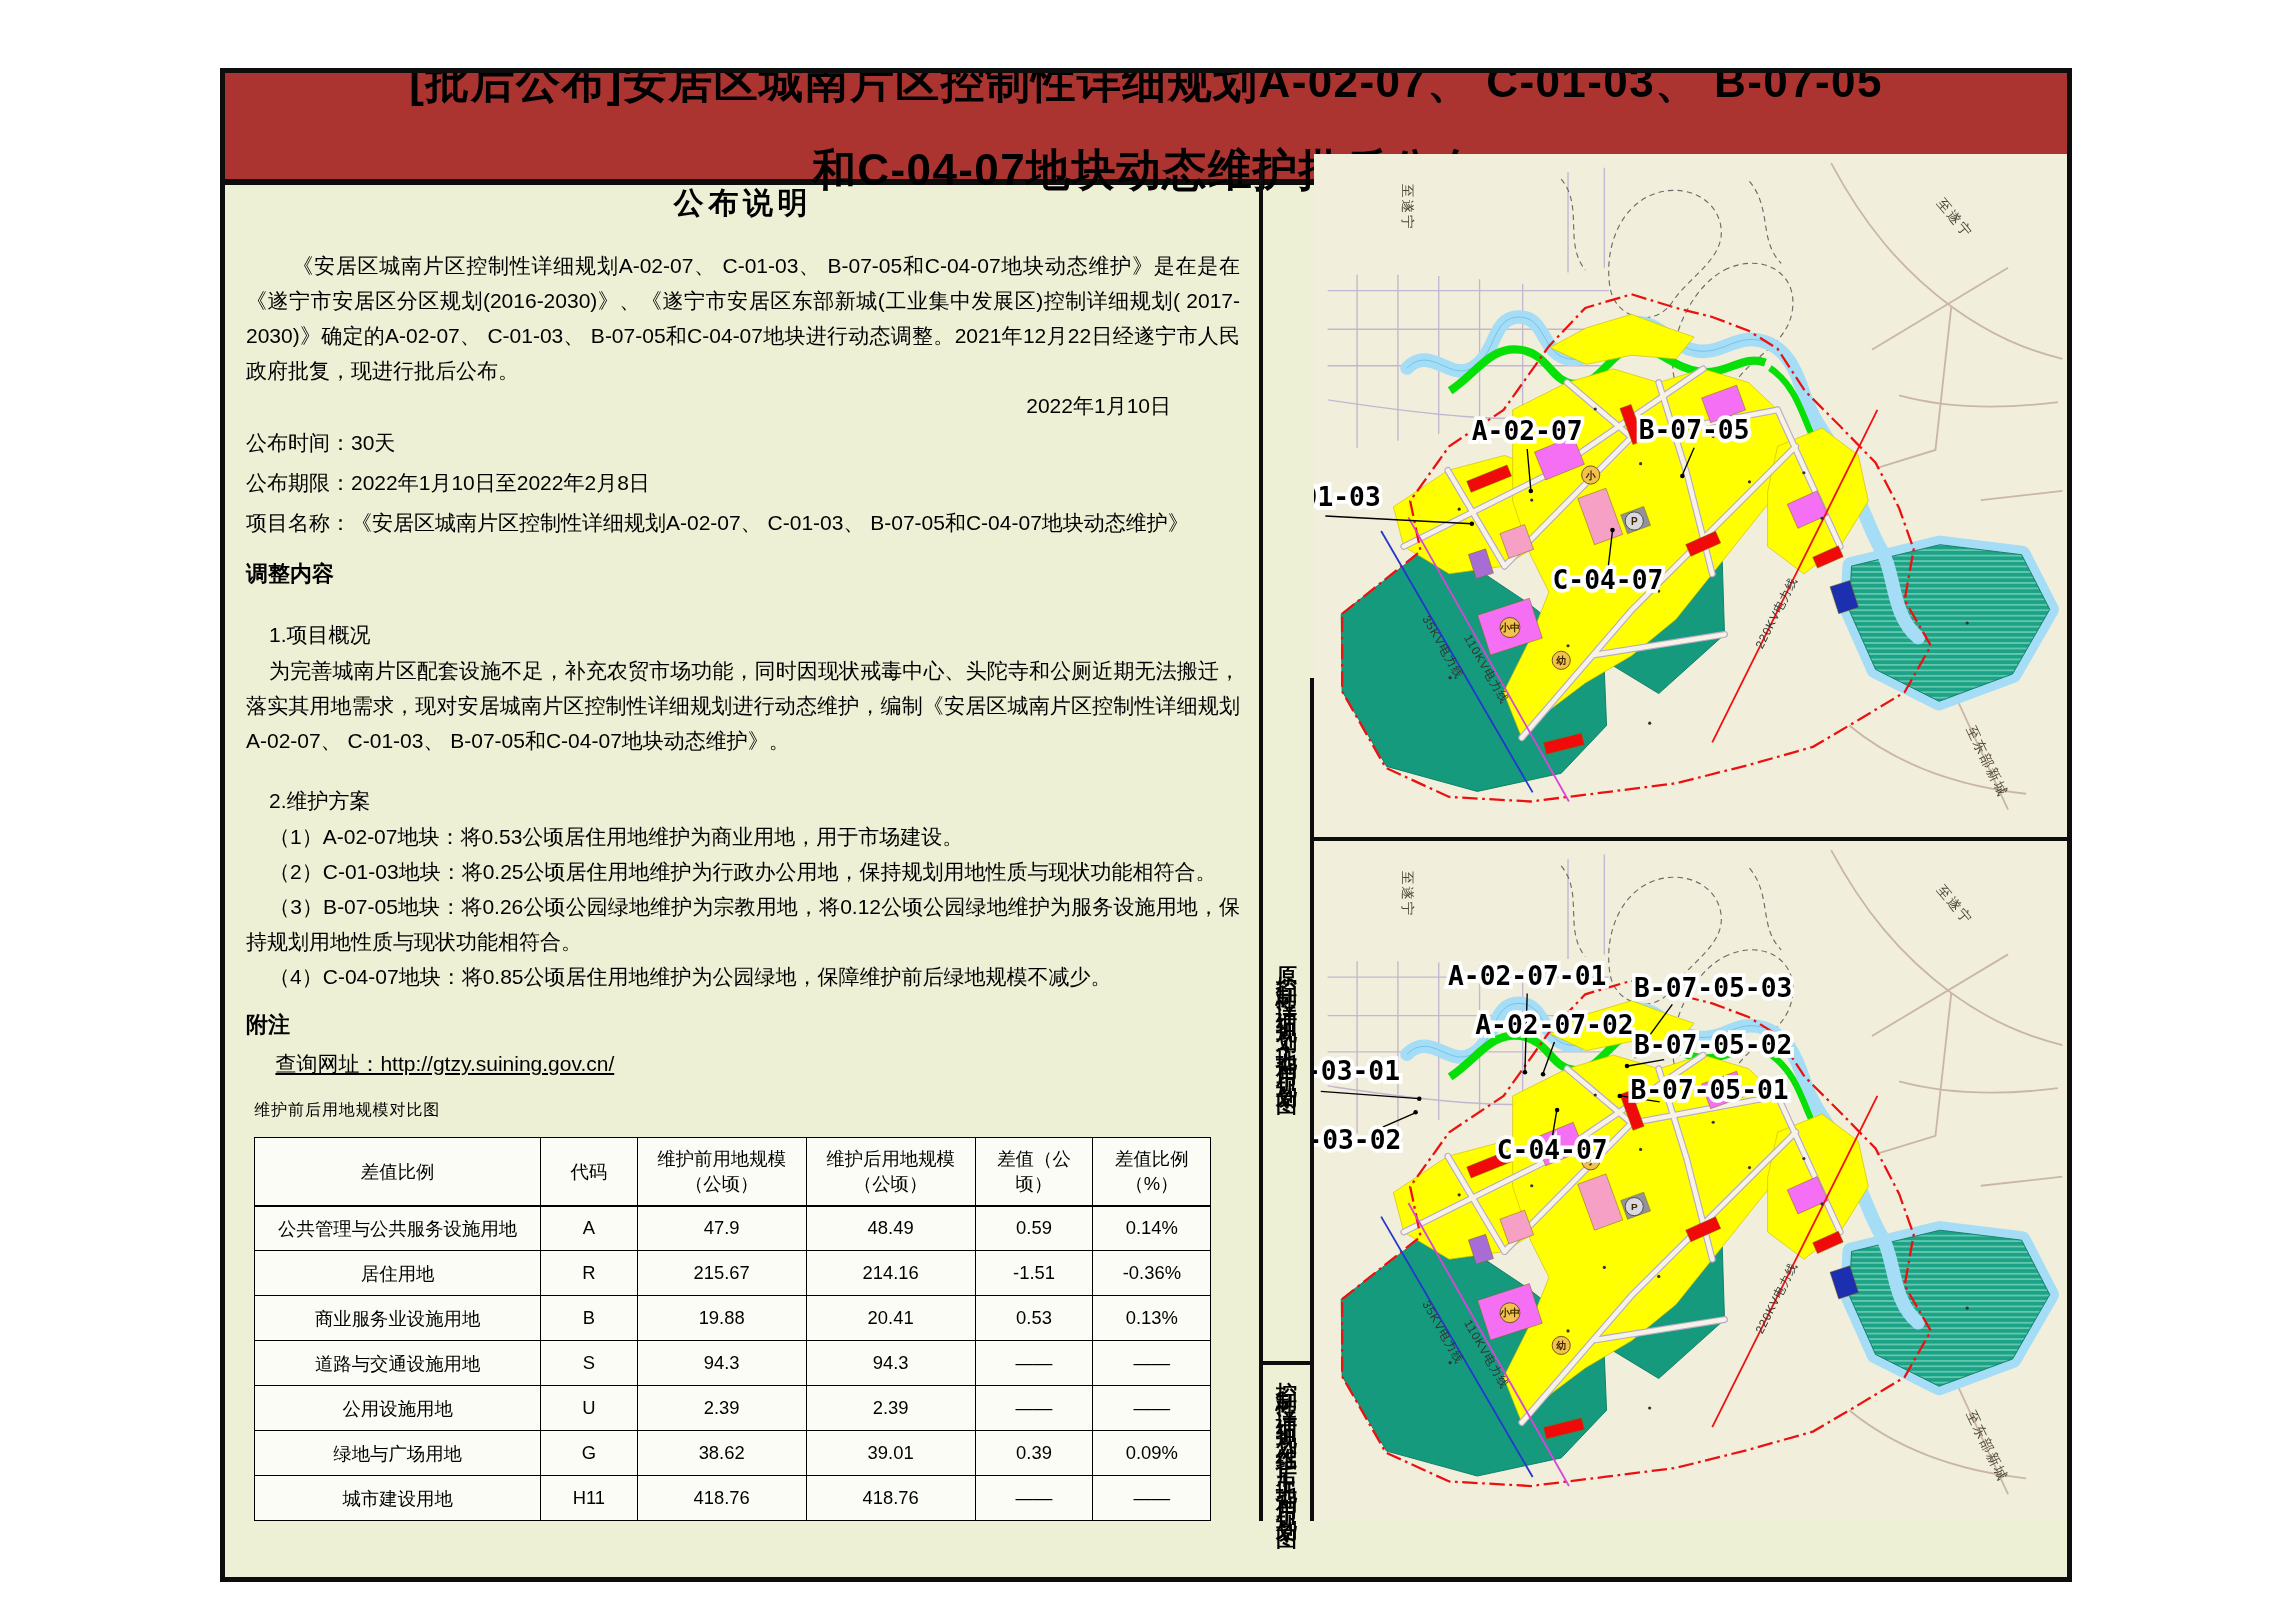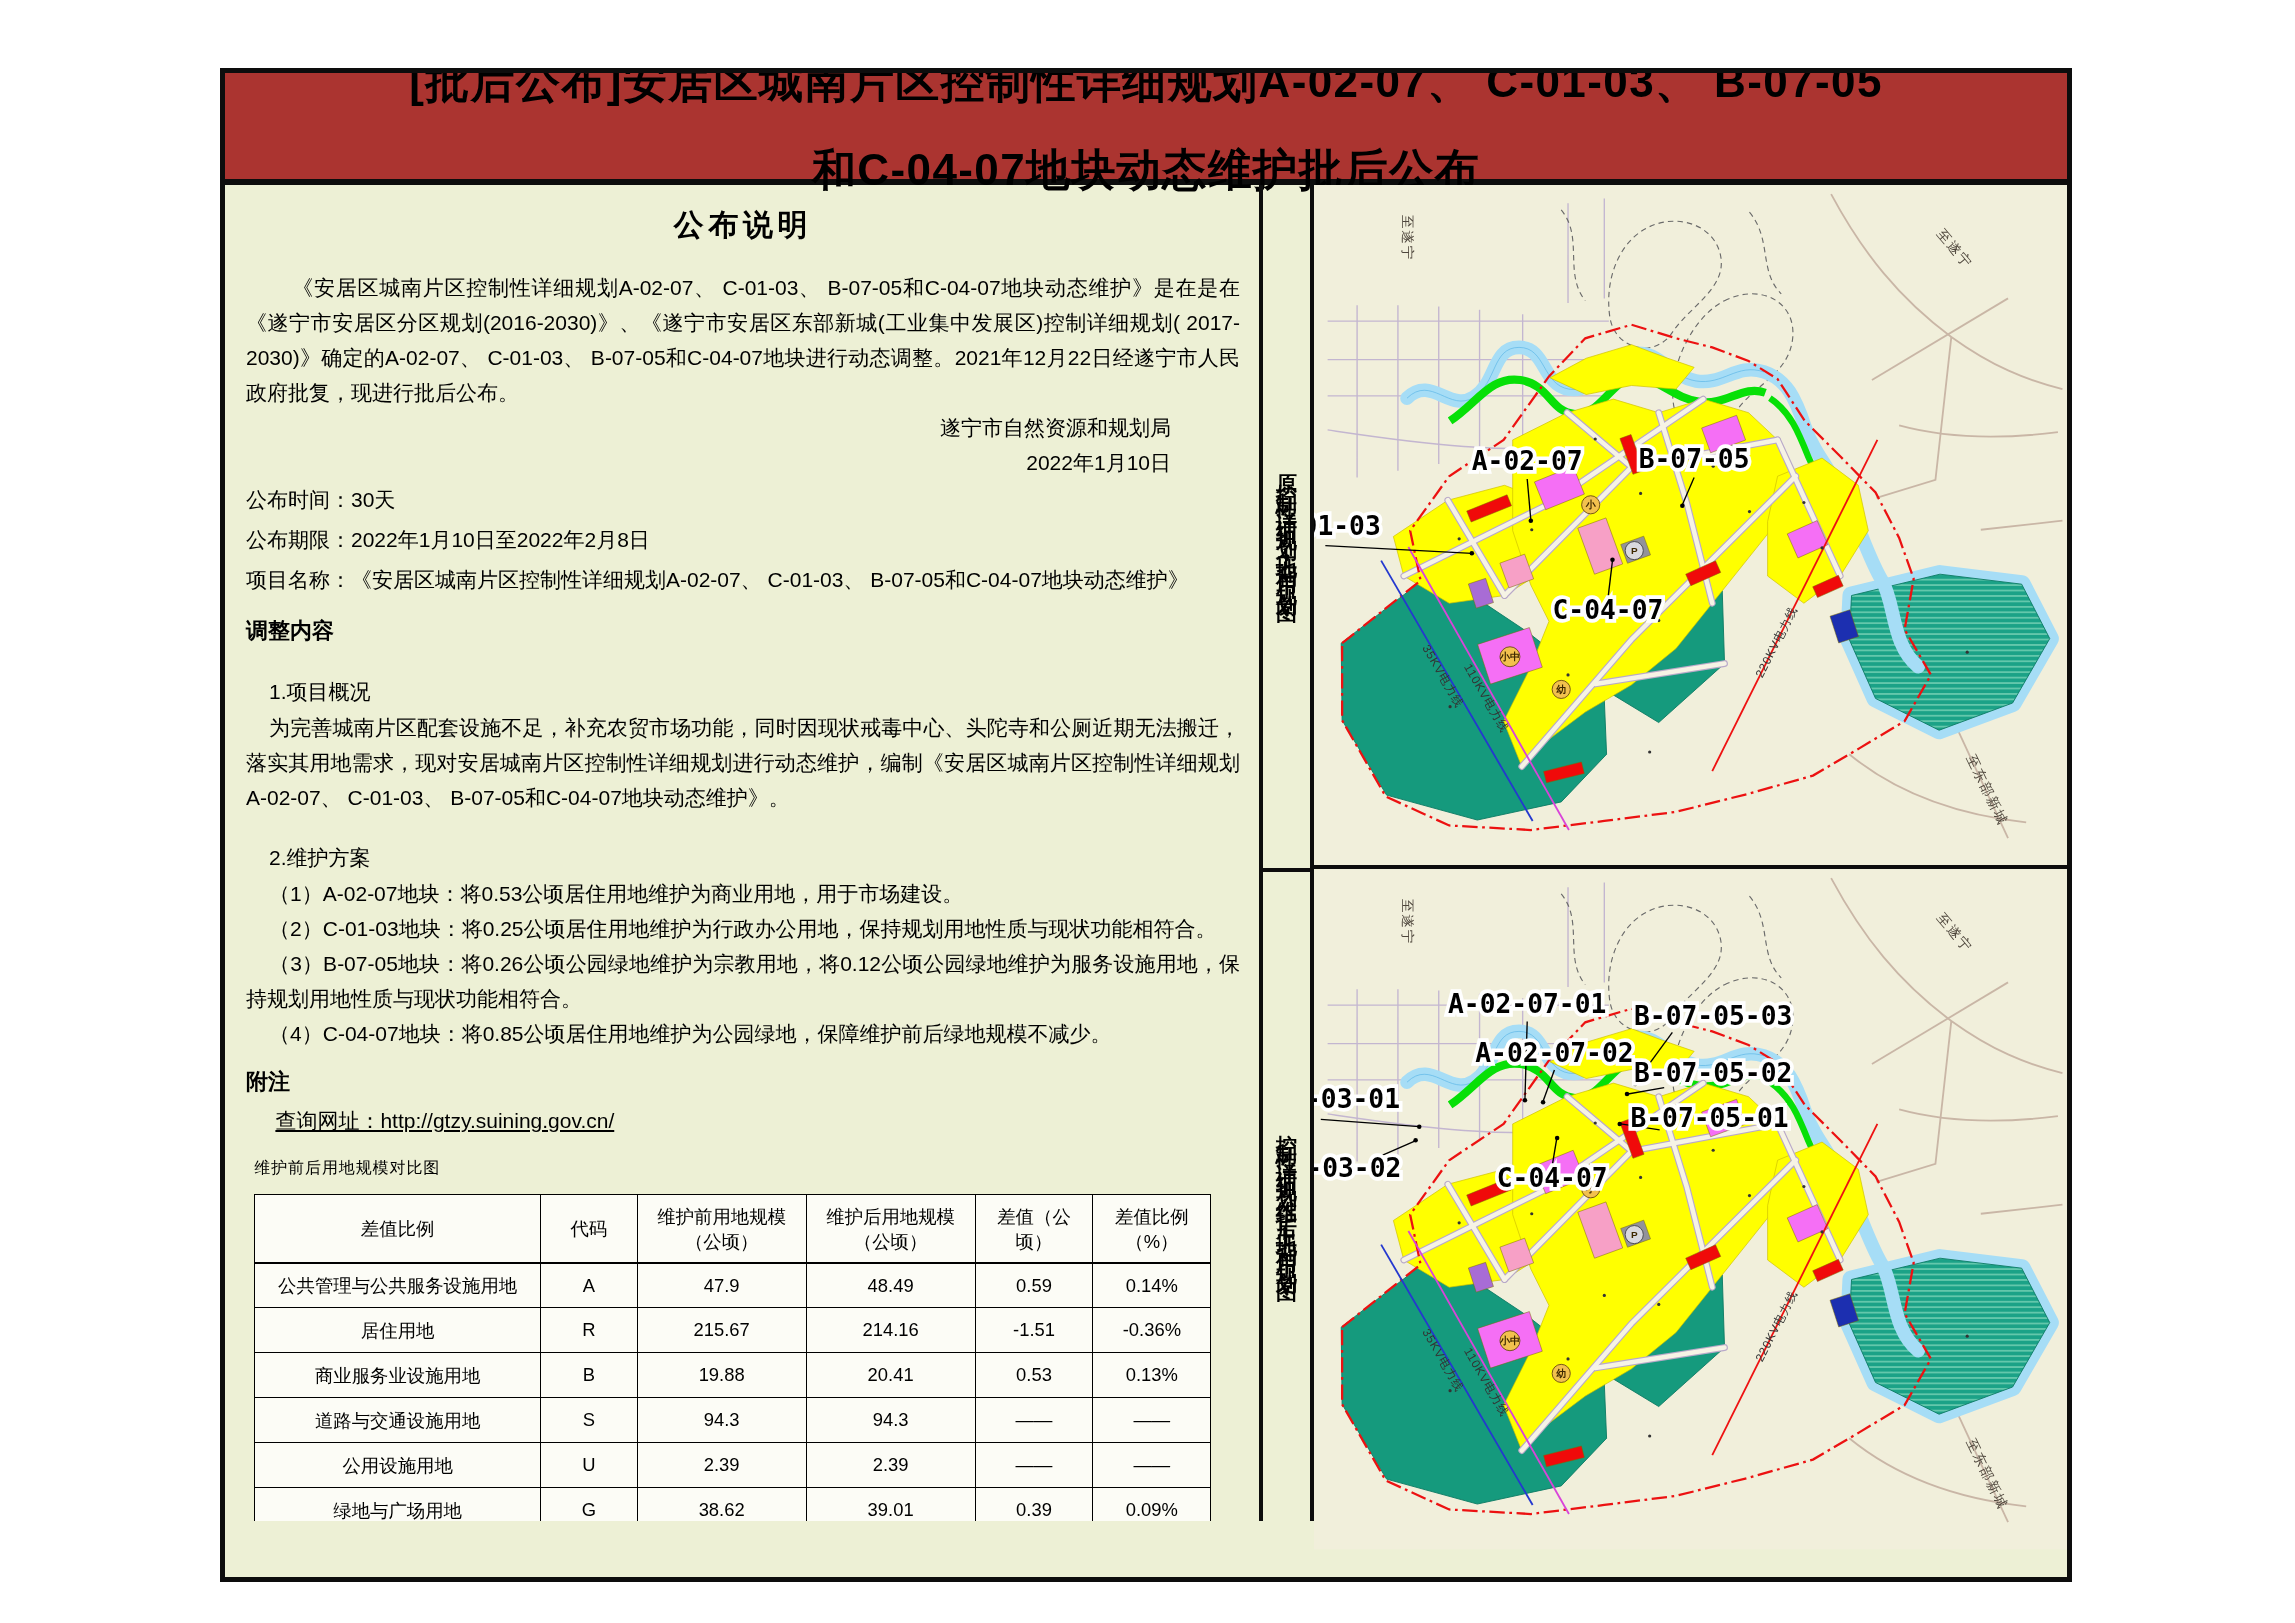--- a/index.html
+++ b/index.html
@@ -15,21 +15,21 @@
   
   .banner {
     height:112px; background:#ab3430; border-bottom:6.4px solid #0d0d0d;
     display:flex; flex-direction:column; justify-content:center; align-items:center;gap:24px;
   }
   .banner .t1, .banner .t2 {
     font-size:44px; font-weight:bold; color:#000; letter-spacing:1.4px; line-height:64px;
     text-align:center; white-space:nowrap;
   }
   
-  .content { display:flex; height:1336px; }
+  .content { display:flex; height:1336px;align-items:flex-end; }
   .text-panel {
     width:1038px; border-right:4.6px solid #0d0d0d; padding:12px 19px 0 21px; overflow:hidden;
   }
   .label-col { width:51px; border-right:4.6px solid #0d0d0d; display:flex; flex-direction:column; }
   .label-cell { display:flex; align-items:center; justify-content:center; }
   .label-cell.top { height:687px; border-bottom:4.6px solid #0d0d0d; }
   .label-cell.bottom { flex:1; }
   .vtext {
     writing-mode:vertical-rl; text-orientation:upright;
     font-size:21px; font-weight:600; letter-spacing:9.2px; color:#000;
@@ -180,21 +180,20 @@
   <div class="banner">
     <div class="t1">[批后公布]安居区城南片区控制性详细规划A-02-07、 C-01-03、 B-07-05</div>
     <div class="t2">和C-04-07地块动态维护批后公布</div>
   </div>
 
   <div class="content">
 
     <div class="text-panel">
       <div class="panel-title">公布说明</div>
       <p class="para ind">《安居区城南片区控制性详细规划A-02-07、 C-01-03、 B-07-05和C-04-07地块动态维护》是在是在《遂宁市安居区分区规划(2016-2030)》、《遂宁市安居区东部新城(工业集中发展区)控制详细规划( 2017-2030)》确定的A-02-07、 C-01-03、 B-07-05和C-04-07地块进行动态调整。2021年12月22日经遂宁市人民政府批复，现进行批后公布。</p>
-      <div class="r-align">遂宁市自然资源和规划局</div>
       <div class="r-align">2022年1月10日</div>
       <div class="info-line">公布时间：30天</div>
       <div class="info-line">公布期限：2022年1月10日至2022年2月8日</div>
       <div class="info-line">项目名称：《安居区城南片区控制性详细规划A-02-07、 C-01-03、 B-07-05和C-04-07地块动态维护》</div>
       <div class="bold-line">调整内容</div>
       <div class="sub-line">1.项目概况</div>
       <p class="para ind1">为完善城南片区配套设施不足，补充农贸市场功能，同时因现状戒毒中心、头陀寺和公厕近期无法搬迁，落实其用地需求，现对安居城南片区控制性详细规划进行动态维护，编制《安居区城南片区控制性详细规划A-02-07、 C-01-03、 B-07-05和C-04-07地块动态维护》。</p>
       <div class="sub-line">2.维护方案</div>
       <p class="para ind1">（1）A-02-07地块：将0.53公顷居住用地维护为商业用地，用于市场建设。</p>
       <p class="para ind1">（2）C-01-03地块：将0.25公顷居住用地维护为行政办公用地，保持规划用地性质与现状功能相符合。</p>

